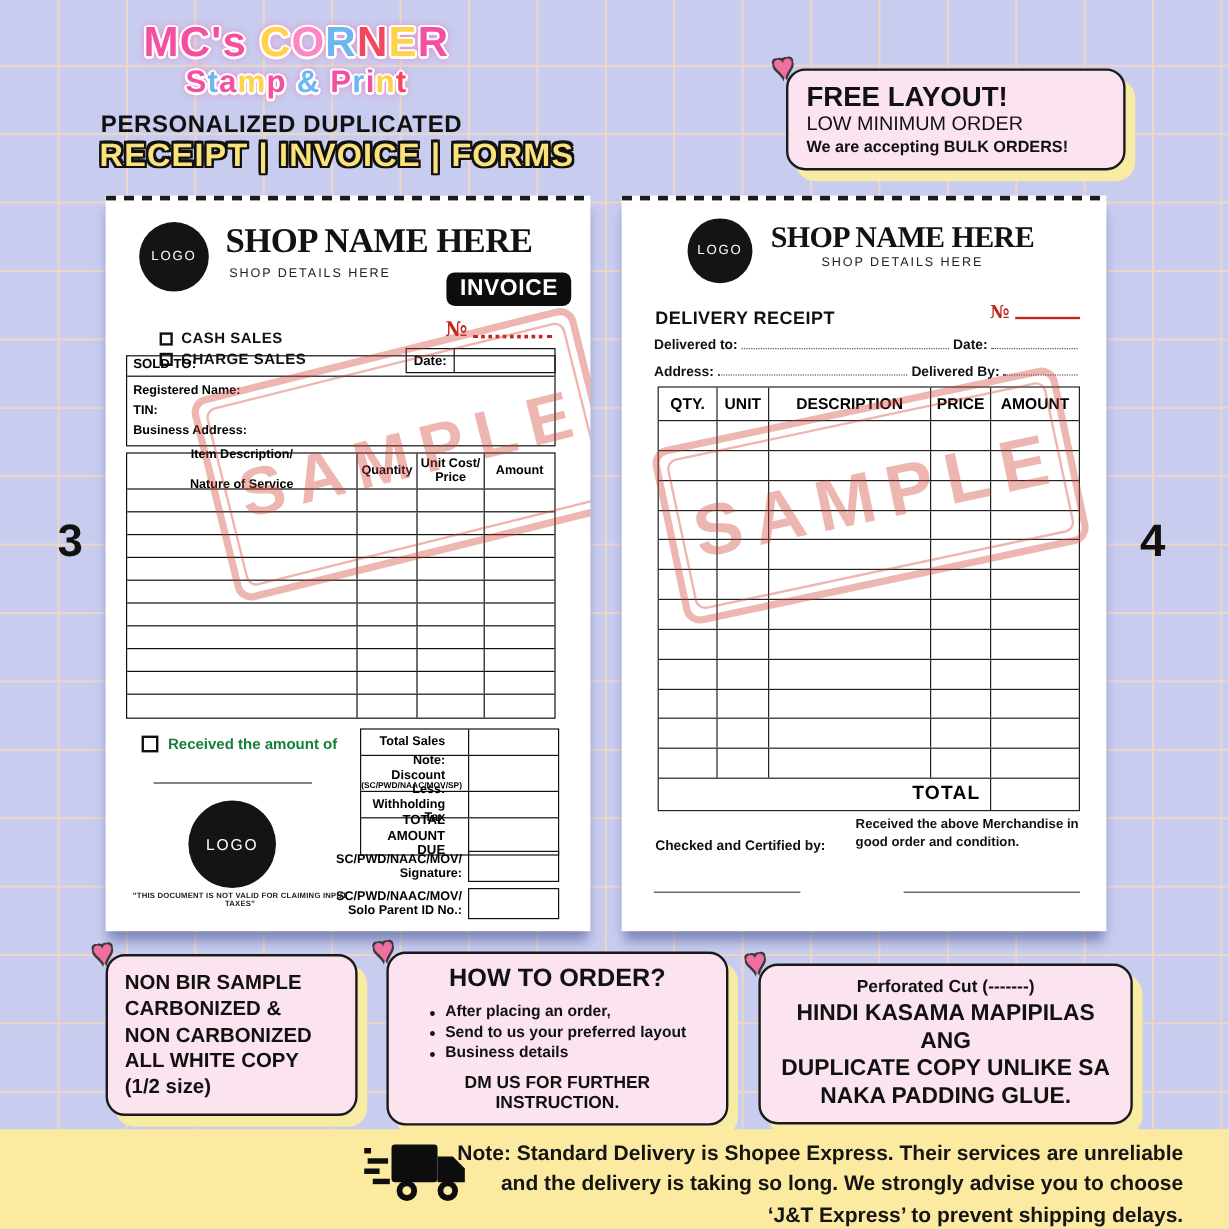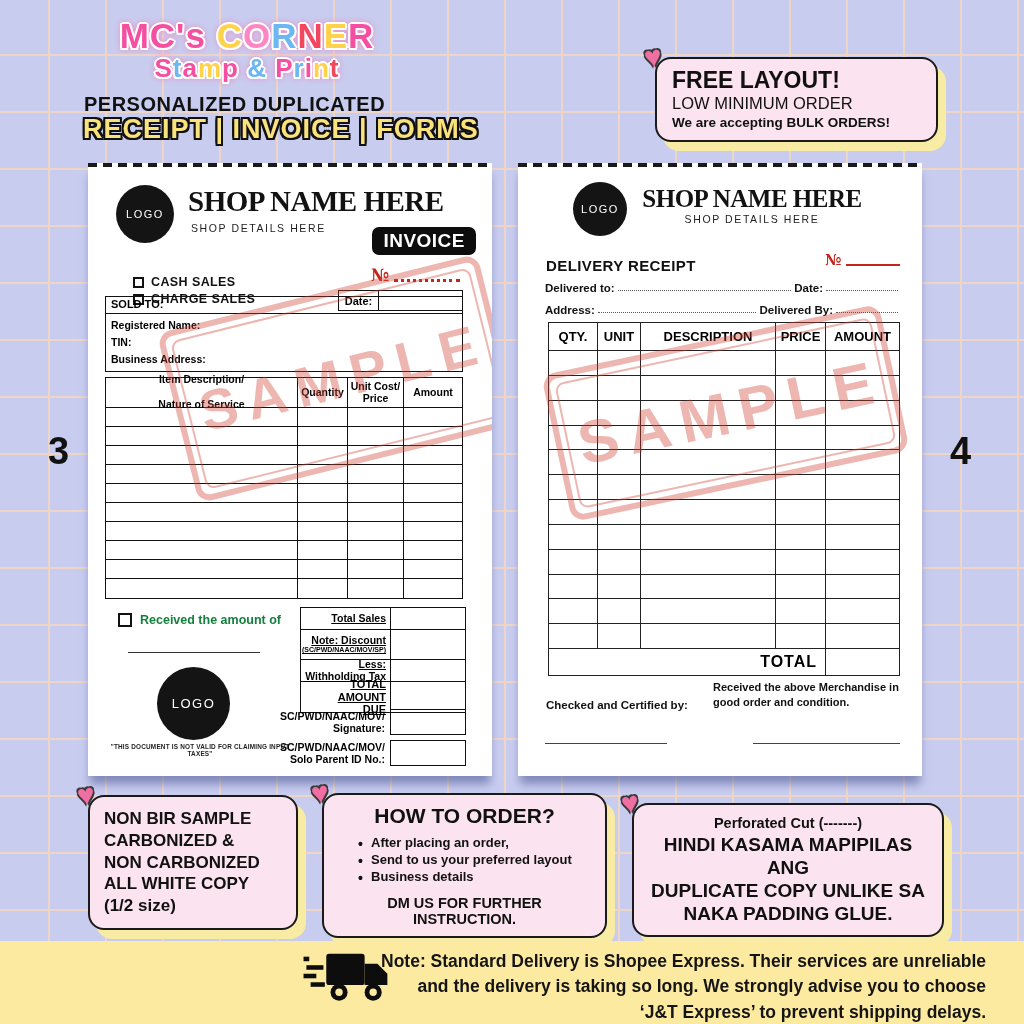--- a/index.html
+++ b/index.html
@@ -78,22 +78,22 @@
   .irow .cell { display:block; height:100%; }
 
   .recrow { display:flex; align-items:center; }
   .recchk { width:14px; height:14px; border:2.4px solid #111; margin-right:8px; }
   .reclabel { font-size:12.5px; font-weight:600; color:#15803d; }
   .recline { border-bottom:1.8px solid #333; width:132px; }
 
   .totals { width:166px; border:1.8px solid #111; }
   .trow { display:flex; border-bottom:1.6px solid #111; }
   .trow:last-child { border-bottom:none; }
-  .tlabel { width:90px; border-right:1.6px solid #111; text-align:right; padding:2px 4px 2px 0;
-    display:flex; flex-direction:column; justify-content:center;text-decoration:underline; }
+  .tlabel { width:90px; border-right:1.6px solid #111; text-align:right; padding:2px 19px 2px 0;
+    display:flex; flex-direction:column; justify-content:center; }
   .tlabel .main { font-size:10.5px; font-weight:800; line-height:1.1; }
   .tlabel .sub { font-size:7px; font-weight:700; line-height:1.1; }
   .tlabel .big { font-size:11px; font-weight:900; line-height:1.15; }
   .tvalue { flex:1; }
 
   .sigs { width:245px; }
   .sigrow { display:flex; align-items:center; margin-bottom:5px; }
   .siglabel { flex:1; text-align:right; font-size:10.5px; font-weight:600; line-height:1.15; }
   .sigbox { width:76px; height:26px; border:1.7px solid #111; margin-left:5px; }
   .footnote { font-size:6.4px; font-weight:600; letter-spacing:.2px; color:#222; text-align:center; }

